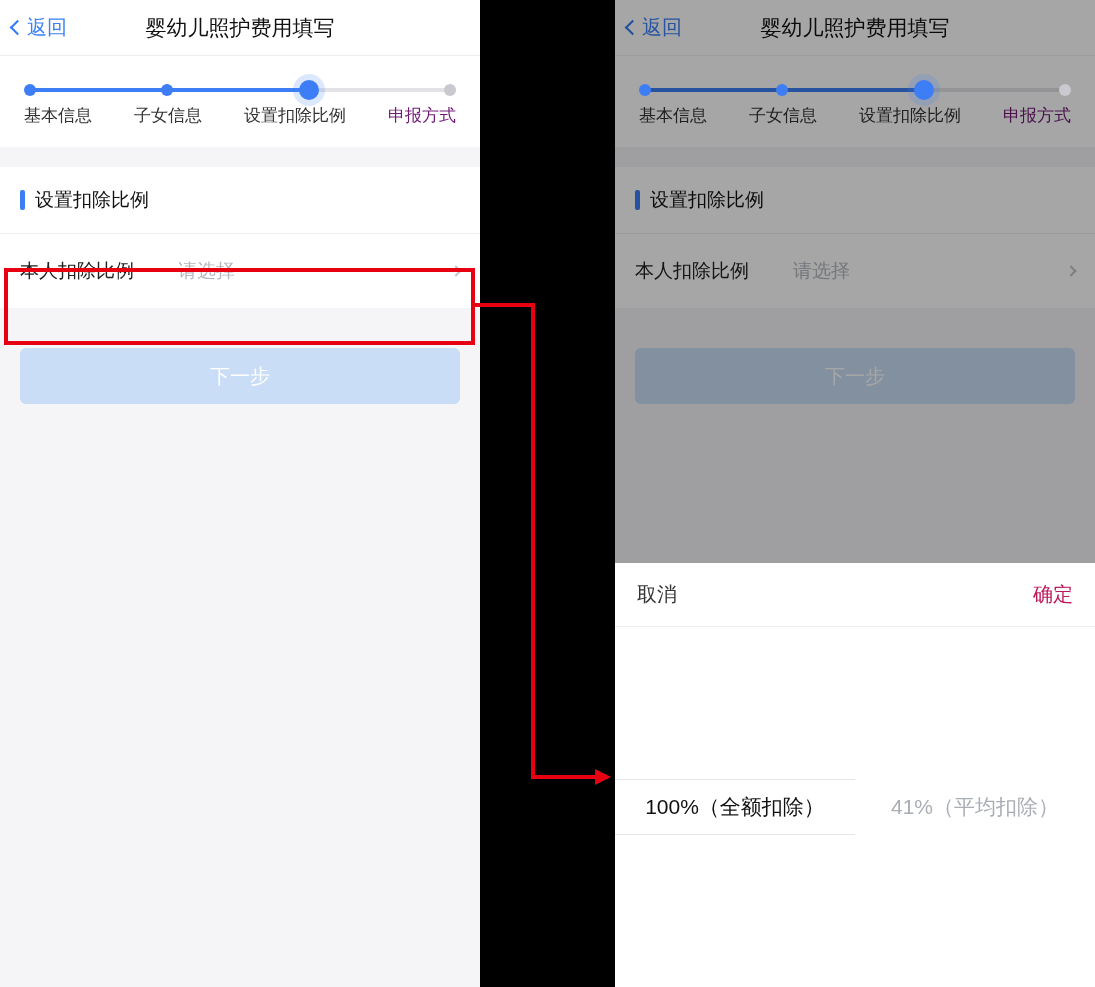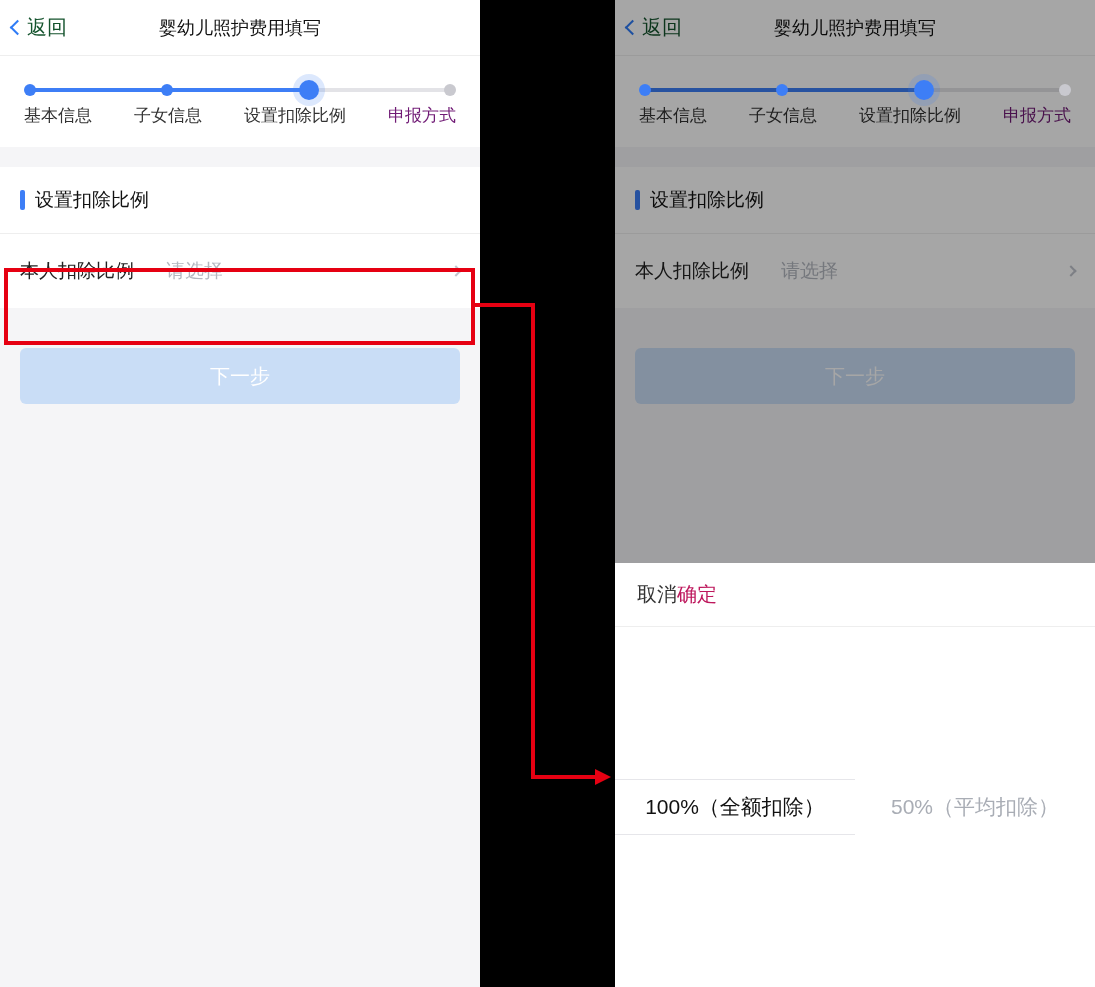--- a/index.html
+++ b/index.html
@@ -15,29 +15,29 @@
     .phone-left { left: 0; }
     .phone-right { left: 615px; }
 
     .nav {
       display: flex; align-items: center; justify-content: center;
       height: 56px; background: #fff; position: relative;
       border-bottom: 1px solid #eee;
     }
     .back {
       position: absolute; left: 12px; top: 0; bottom: 0;
-      display: flex; align-items: center; color: #14532d;
+      display: flex; align-items: center; color: #3b82f6;
       font-size: 20px;
     }
     .chev-left {
       display: inline-block; width: 11px; height: 11px;
       border-left: 2.5px solid #2f7cf6; border-bottom: 2.5px solid #2f7cf6;
       transform: rotate(45deg); margin-right: 4px;
     }
-    .title { font-size: 18px; color: #111; font-weight: 400; }
+    .title { font-size: 21px; color: #111; font-weight: 400; }
 
     .steps { background: #fff; padding: 24px 24px 20px 24px; }
     .step-line { position: relative; height: 20px; display:flex; justify-content:space-between; align-items:center;}
     .connector { position: absolute; top: 50%; height: 4px; transform: translateY(-50%); }
     .c-blue { background: #3d7ef6; }
     .c-gray { background: #e3e3e7; }
     .dot {
       width: 12px; height: 12px; border-radius: 50%; background: #3d7ef6; position:relative; z-index:1;
     }
     .dot-gray { background: #c9c9cf; }
@@ -51,21 +51,21 @@
     .section { margin-top:20px; background:#fff; padding: 20px; border-bottom: 1px solid #eee;}
     .section-hdr { display:flex; align-items:center; font-size:19px; color:#111; font-weight:500;}
     .accent-bar { width:5px; height:20px; background:#3d7ef6; border-radius:2px; margin-right:10px;}
 
     .row {
       background:#fff; padding: 24px 20px; display:flex; align-items:center;
       position: relative;
       gap: 12px;
     }
     .row-label { font-size:19px; color:#222; }
-    .row-ph { font-size:19px; color:#b4b8c0; margin-left:20px; }
+    .row-ph { font-size:19px; color:#b4b8c0; margin-left:32px; }
     .row-chev {
       position:absolute; right:20px; top:50%; transform: translateY(-50%);
       width:8px; height:8px; border-top:2px solid #c0c4cc; border-right:2px solid #c0c4cc;
       transform: translateY(-50%) rotate(45deg);
     }
 
     .next-btn {
       margin: 40px 20px 0 20px; height:56px; border-radius:6px;
       background:#c9ddf6; color:#fff; display:flex; align-items:center; justify-content:center;
       font-size:20px;
@@ -80,21 +80,21 @@
     }
 
     .overlay-dim {
       position:absolute; inset:0; background:rgba(0,0,0,0.35);
     }
     .picker {
       position:absolute; left:0; right:0; bottom:0; background:#fff;
       display:flex; flex-direction:column;
     }
     .picker-hdr {
-      display:flex; justify-content:flex-start; align-items:center;
+      display:flex; justify-content:space-between; align-items:center;
       padding: 18px 22px; border-bottom: 1px solid #eee; font-size:20px;
     }
     .p-cancel { color:#333; }
     .p-confirm { color:#be185d; }
     .picker-body { height: 360px; position:relative; display:flex; flex-direction:row; align-items:center; justify-content:center;}
     .p-opt { height:56px; display:flex; align-items:center; justify-content:center; width:100%; font-size:21px;}
     .p-sel { color:#111; border-top:1px solid #e6e6ea; border-bottom:1px solid #e6e6ea;}
     .p-dim { color:#a9adb5; }
   </style>
 </head>
@@ -197,17 +197,17 @@
   <div class="overlay-dim"></div>
 
   <div class="picker">
     <div class="picker-hdr">
       <span class="p-cancel">取消</span>
       <span class="p-confirm">确定</span>
     </div>
     <div class="picker-body">
       <div style="height:120px;"></div>
       <div class="p-opt p-sel">100%（全额扣除）</div>
-      <div class="p-opt p-dim">50%（平均扣除）</div>
+      <div class="p-opt p-dim">41%（平均扣除）</div>
       <div style="height:120px;"></div>
     </div>
   </div>
 </div>
 
 </body></html>

